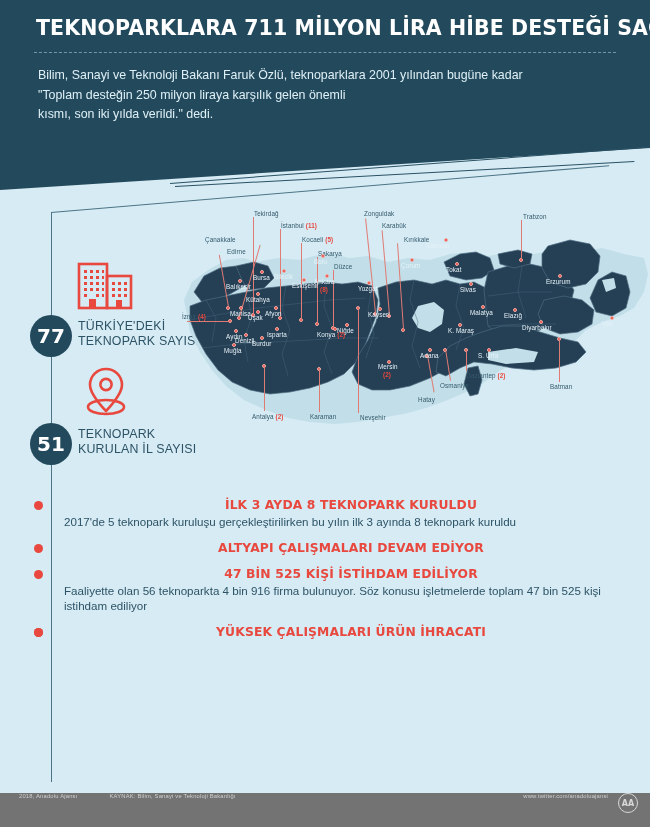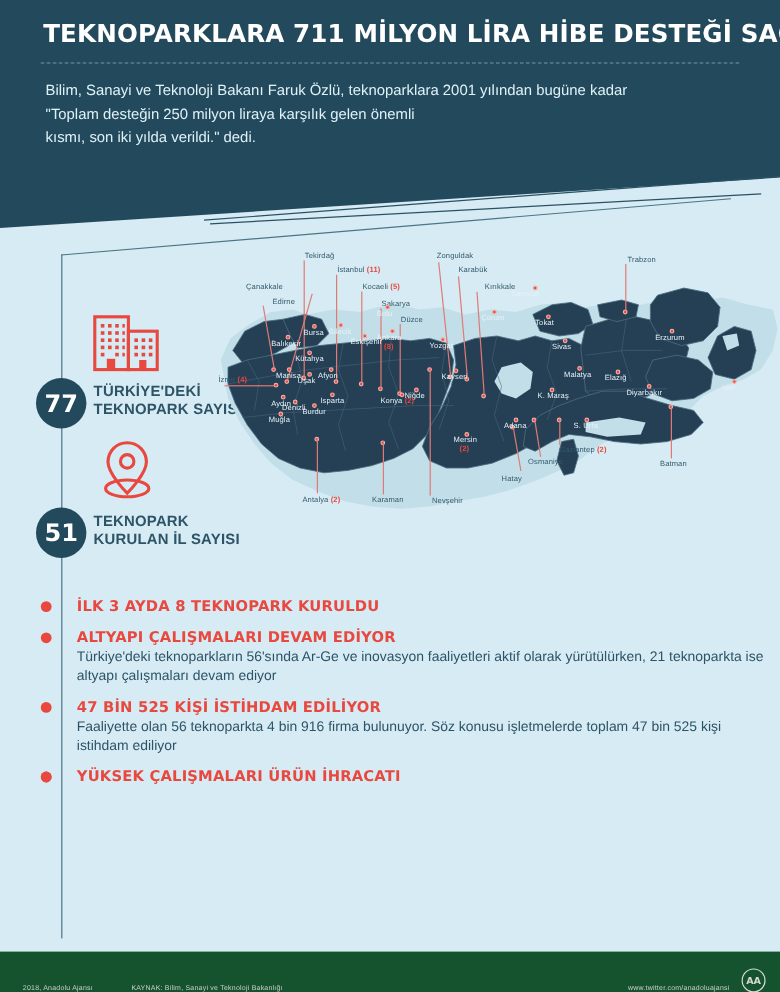--- a/index.html
+++ b/index.html
@@ -58,21 +58,21 @@
     background: #234a5c; color: #fff;
     display: flex; align-items: center; justify-content: center;
     font-size: 20px; font-weight: bold; font-family:"DejaVu Sans",sans-serif;
     left: 30px;
   }
   .circ.c1 { top: 315px; }
   .circ.c2 { top: 423px; }
 
   .stat-label {
     position: absolute; left: 78px; color: #2d5366;
-    font-size: 12.4px; font-weight: bold; line-height: 15px; letter-spacing:.2px;
+    font-size: 12.4px; font-weight: normal; line-height: 15px; letter-spacing:.2px;
   }
   .stat-label.s1 { top: 319px; }
   .stat-label.s2 { top: 427px; }
 
   
   .icon-building { position: absolute; left: 76px; top: 262px; width: 58px; height: 48px; }
   .icon-pin { position: absolute; left: 80px; top: 366px; width: 52px; height: 52px; }
 
   
   .map-wrap { position: absolute; left: 182px; top: 196px; width: 468px; height: 296px; }
@@ -92,31 +92,31 @@
 
   
   .bullets { position: absolute; left: 38px; top: 497px; width: 600px; }
   .bullet { position: relative; padding-left: 26px; margin-bottom: 10px; }
   .bullet-dot {
     position: absolute; left: -4px; top: 4px;
     width: 9px; height: 9px; border-radius: 50%; background: #e8483e;
   }
   .b-title {
     color: #e8483e; font-size: 12.3px; font-weight: bold;
-    font-family: "DejaVu Sans", sans-serif; letter-spacing: .15px; line-height: 16px;
+    font-family: "DejaVu Sans", sans-serif; letter-spacing: .15px; line-height: 16px; text-align: center;
   }
   .b-body {
     color: #2d5366; font-size: 11.6px; line-height: 15.5px; margin-top: 1px;
   }
 
   
   .footer {
     position: absolute; left: 0; bottom: 0; width: 650px; height: 34px;
-    background: #14532d;
-    display: flex; align-items: flex-end;
+    background: #737373;
+    display: flex; align-items: flex-start;
   }
   .footer-txt { color: #cfcfcf; font-size: 5.8px; letter-spacing: .2px; }
   .f-copy { margin-left: 19px; }
   .f-src { margin-left: 32px; }
   .f-tw { margin-left: auto; margin-right: 10px; }
   .aa-logo {
     width: 20px; height: 20px; margin-right: 12px;
     border-radius: 50%; border: 1.6px solid #d8d8d8;
     display:flex; align-items:center; justify-content:center;
     color:#d8d8d8; font-size: 8px; font-weight: bold;
@@ -439,25 +439,25 @@
     <div class="mlabel white" style="left:110px; top:86px;"><span>Eskişehir</span></div>
 
     <div class="dot" style="left:139px; top:58px;"></div>
     <div class="mlabel white" style="left:132px; top:62px;"><span>Bolu</span></div>
   </div>
 
   <div class="bullets">
     <div class="bullet">
       <span class="bullet-dot"></span>
       <div class="b-title">İLK 3 AYDA 8 TEKNOPARK KURULDU</div>
+      <div class="b-body">2017'de 5 teknopark kuruluşu gerçekleştirilirken bu yılın ilk 3 ayında 8 teknopark kuruldu</div>
     </div>
     <div class="bullet">
       <span class="bullet-dot"></span>
       <div class="b-title">ALTYAPI ÇALIŞMALARI DEVAM EDİYOR</div>
-      <div class="b-body">Türkiye'deki  teknoparkların 56'sında Ar-Ge ve inovasyon faaliyetleri aktif olarak yürütülürken, 21 teknoparkta ise altyapı çalışmaları devam ediyor</div>
     </div>
     <div class="bullet">
       <span class="bullet-dot"></span>
       <div class="b-title">47 BİN 525 KİŞİ İSTİHDAM EDİLİYOR</div>
       <div class="b-body">Faaliyette olan 56 teknoparkta 4 bin 916 firma bulunuyor. Söz konusu işletmelerde toplam 47 bin 525 kişi istihdam ediliyor</div>
     </div>
     <div class="bullet">
       <span class="bullet-dot"></span>
     </div>
     <div class="bullet">

